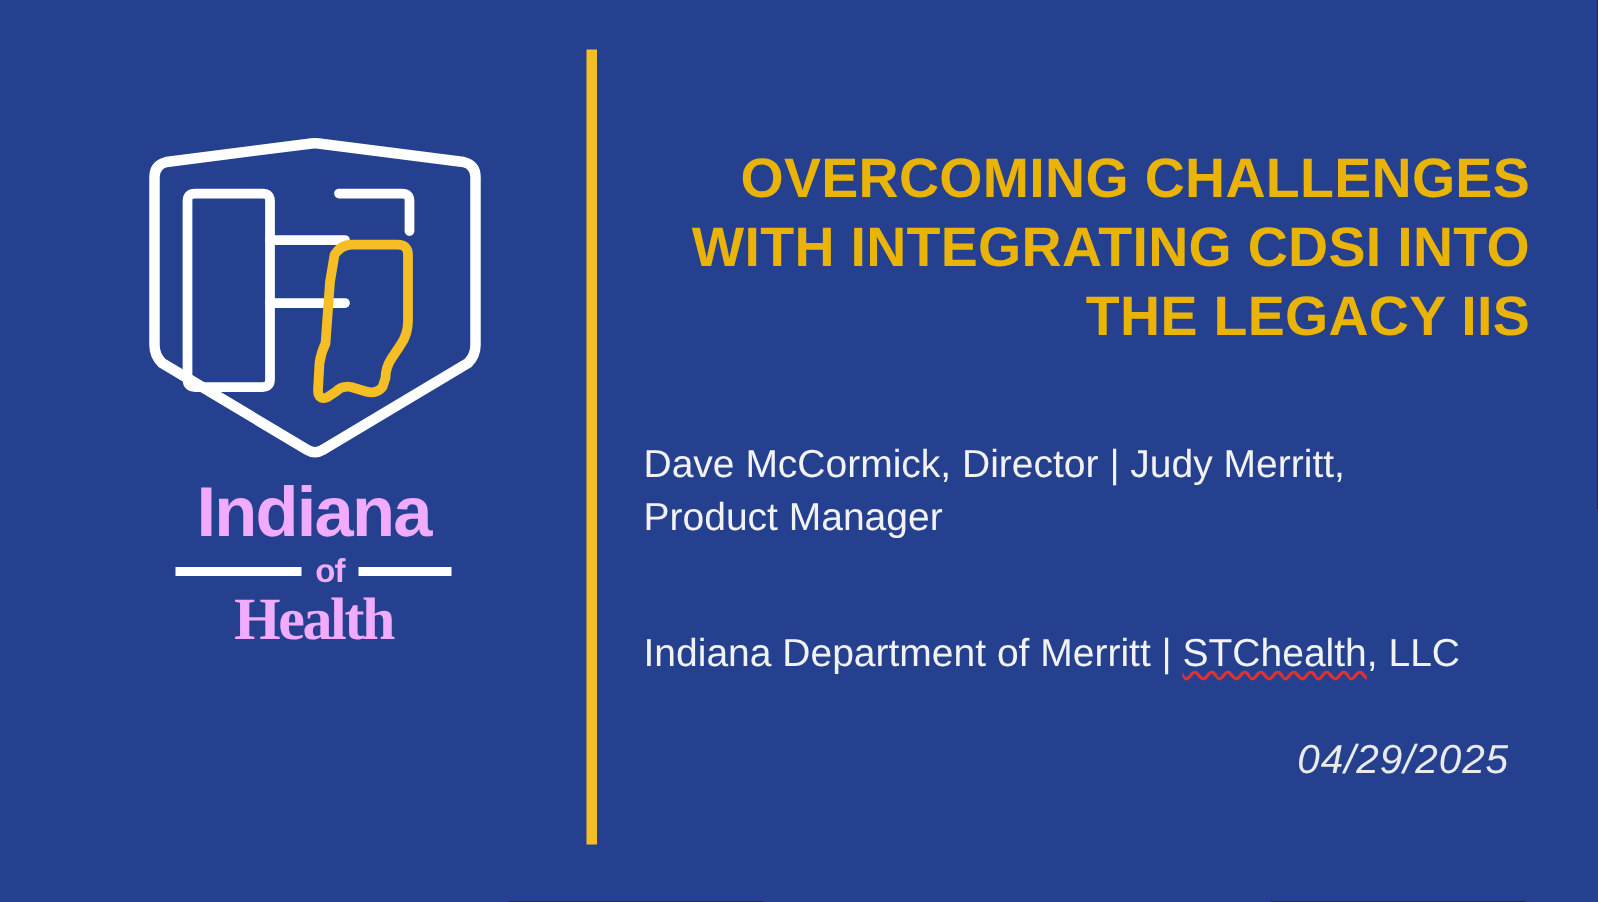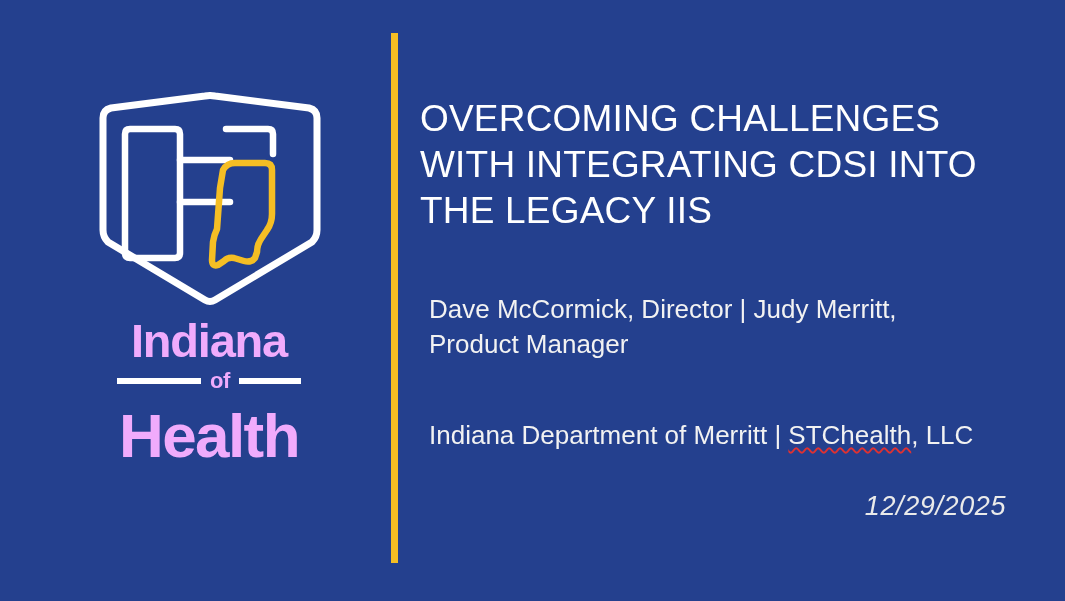--- a/index.html
+++ b/index.html
@@ -75,23 +75,24 @@
   }
   .wm-rule-left  { width: 84px; }
   .wm-rule-right { width: 62px; }
   .wm-of {
     font-size: 22px;
     font-weight: 700;
     line-height: 1;
     letter-spacing: -0.5px;
   }
   .wm-health {
-    font-size: 62px;
+    font-size: 40px;
     letter-spacing: -1.6px;
-    margin-top: 13px;
+    margin-top: 1px;
+    font-family: Liberation Serif, serif;
   }
 
   
   .divider {
     position: absolute;
     left: 391px;
     top: 33px;
     width: 7px;
     height: 530px;
     background: #F5BE24;
@@ -105,26 +106,27 @@
     width: 600px;
     height: 601px;
   }
 
   .deck-title {
     position: absolute;
     left: 0;
     top: 96px;
     width: 600px;
     margin: 0;
-    color: #ffffff;
+    color: #eab308;
     font-size: 37px;
-    font-weight: 400;
+    font-weight: 700;
     line-height: 1.24;
     letter-spacing: 0.2px;
     text-transform: uppercase;
+    text-align: right;
   }
 
   .presenters {
     position: absolute;
     left: 9px;
     top: 292px;
     width: 560px;
     margin: 0;
     color: #f2f2f2;
     font-size: 26px;
@@ -213,16 +215,16 @@
   <div class="content">
 
     <h1 class="deck-title">OVERCOMING CHALLENGES WITH INTEGRATING CDSI INTO THE LEGACY IIS</h1>
 
     <p class="presenters">Dave McCormick, Director | Judy Merritt, Product Manager</p>
 
     <p class="affiliation">
       <span>Indiana Department of Merritt | </span><span class="misspelled">STChealth</span><span>, LLC</span>
     </p>
 
-    <p class="slide-date">12/29/2025</p>
+    <p class="slide-date">04/29/2025</p>
   </div>
 
 </div>
 
 </body></html>

